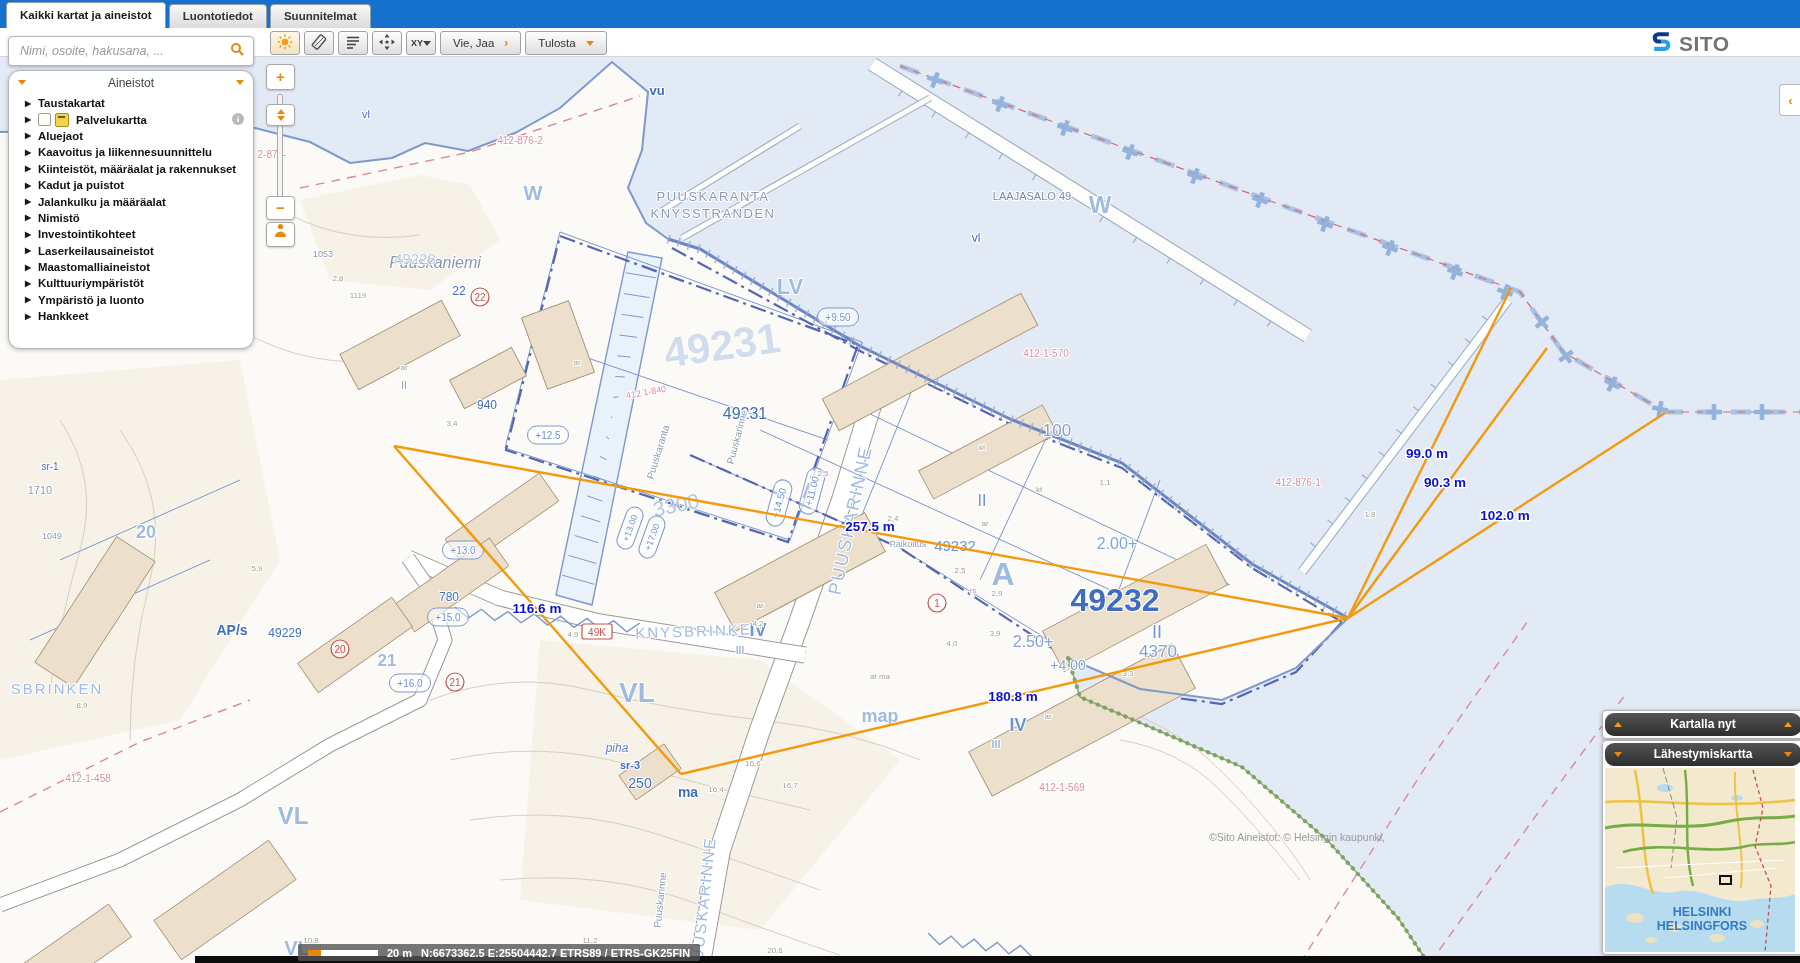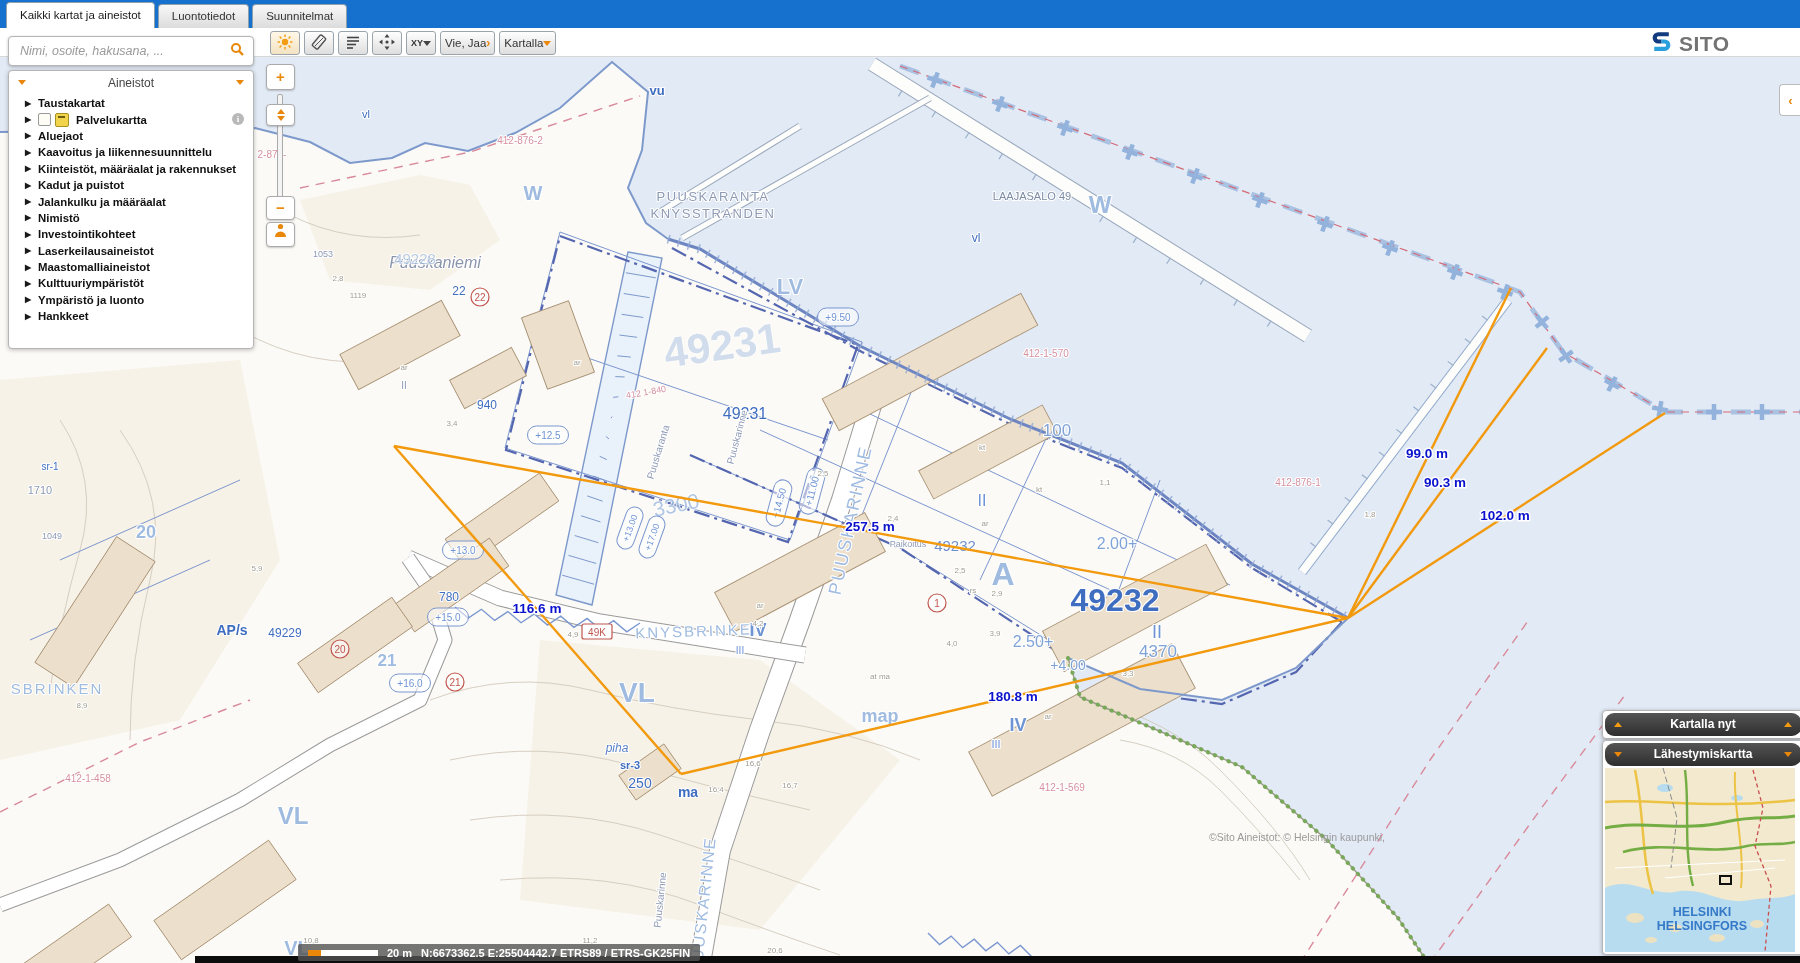--- a/index.html
+++ b/index.html
@@ -2,55 +2,55 @@
 <html><head>
 <meta charset="utf-8">
 <style>
   html,body{margin:0;padding:0;width:1800px;height:963px;overflow:hidden;
     font-family:"Liberation Sans",sans-serif;background:#fff;}
   #app{position:relative;width:1800px;height:963px;}
 
   
   #topbar{position:absolute;left:0;top:0;width:1800px;height:28px;background:#1571cd;z-index:40;}
   #tabrow{position:absolute;left:6px;bottom:0;display:flex;align-items:flex-end;gap:3px;}
-  .tab{height:23px;line-height:23px;padding:0 13px;font-size:11.5px;font-weight:normal;color:#333;
+  .tab{height:23px;line-height:23px;padding:0 13px;font-size:11.5px;font-weight:bold;color:#333;
     background:linear-gradient(#f8f8f8,#dcdcdc);border:1px solid #8fa0ad;border-bottom:none;
     border-radius:4px 4px 0 0;cursor:default;white-space:nowrap;}
   .tab.active{background:#fff;color:#1a1a1a;height:25px;line-height:25px;}
 
   
   #whitestrip{position:absolute;left:0;top:28px;width:1800px;height:28px;background:#fff;
     border-bottom:1px solid #d8d8d8;z-index:20;}
 
   
   #toolbar{position:absolute;left:270px;top:31px;display:flex;gap:4px;z-index:45;}
   .tbtn{height:22px;min-width:24px;padding:0 2px;background:linear-gradient(#fefefe,#dedede);
     border:1px solid #9aa4ad;border-radius:3px;display:flex;align-items:center;justify-content:center;
     font-size:11.5px;color:#333;}
-  .tbtn.wide{padding:0 4px;gap:0;white-space:nowrap;}
+  .tbtn.wide{padding:0 12px;gap:10px;white-space:nowrap;}
   .tbtn.lit{background:linear-gradient(#fff7e8,#f3e3c2);}
   .oarr{color:#e8870a;font-weight:bold;font-size:12px;}
   .tri-down{width:0;height:0;border-left:4px solid transparent;border-right:4px solid transparent;
     border-top:5px solid #e8870a;display:inline-block;}
   .tri-up{width:0;height:0;border-left:4px solid transparent;border-right:4px solid transparent;
     border-bottom:5px solid #f39c12;display:inline-block;}
 
   
   #logo{position:absolute;left:1649px;top:29px;display:flex;align-items:center;gap:5px;z-index:45;}
   #logo .word{font-size:21px;font-weight:bold;color:#737373;letter-spacing:.5px;}
 
   
   #searchbox{position:absolute;left:8px;top:36px;width:244px;height:28px;background:#fff;
     border:1px solid #b5b5b5;border-radius:4px;display:flex;align-items:center;z-index:50;
     box-shadow:0 1px 3px rgba(0,0,0,.25);}
   #searchbox input{flex:1;border:none;outline:none;margin-left:9px;font-size:12.5px;font-style:italic;
     color:#4c1d95;font-family:"Liberation Sans",sans-serif;background:transparent;}
   #searchbox input::placeholder{color:#9a9a9a;}
   #panel{position:absolute;left:8px;top:70px;width:244px;background:#fff;border:1px solid #b5b5b5;
-    border-radius:4px;z-index:50;box-shadow:0 1px 4px rgba(0,0,0,.25);padding-bottom:24px;}
+    border-radius:12px;z-index:50;box-shadow:0 1px 4px rgba(0,0,0,.25);padding-bottom:24px;}
   #panel .hdr{position:relative;height:24px;}
   #panel .hdr .ttl{position:absolute;left:0;right:0;top:5px;text-align:center;font-size:12px;color:#444;}
   .chev{position:absolute;top:9px;}
   .row{display:flex;align-items:center;height:16.4px;padding-left:16px;font-size:11.4px;
     font-weight:bold;color:#111;position:relative;}
   .row .tri{width:13px;font-size:8px;color:#1a1a1a;}
   .row .cbx{width:11px;height:11px;border:1px solid #999;border-radius:2px;background:#fdfdf5;
     margin-right:4px;}
   .row .yico{width:12px;height:12px;background:#f2d44c;border:1px solid #a8921f;border-radius:2px;
     margin-right:7px;position:relative;}
@@ -432,21 +432,21 @@
     <span style="display:flex;flex-direction:row;align-items:center;line-height:9px;">
       <b style="font-size:9px;color:#333;">XY</b>
           <span class="tri-down" style="border-top-color:#444;"></span>
     </span>
   </div>
   <div class="tbtn wide">
     <span>Vie, Jaa</span>
     <span class="oarr">›</span>
   </div>
   <div class="tbtn wide">
-    <span>Kartalla</span>
+    <span>Tulosta</span>
     <span class="tri-down"></span>
   </div>
 </div>
 
 <div id="logo">
   <span><svg width="25" height="25" viewBox="0 0 24 24">
           <path d="M19,5 H9 a3.5,3.5 0 0 0 0,7 h3" fill="none" stroke="#123a7e" stroke-width="4"></path>
           <path d="M5,19 h10 a3.5,3.5 0 0 0 0,-7 h-3" fill="none" stroke="#2aa0dc" stroke-width="4"></path>
         </svg></span>
   <span class="word">SITO</span>

